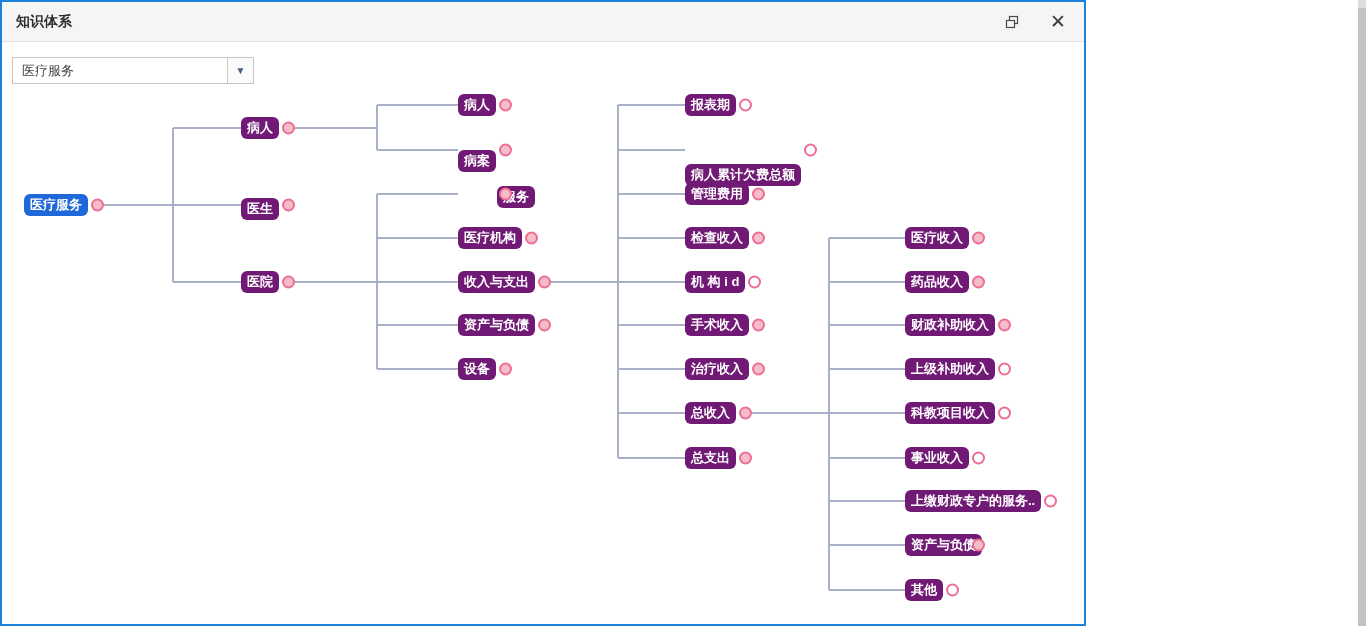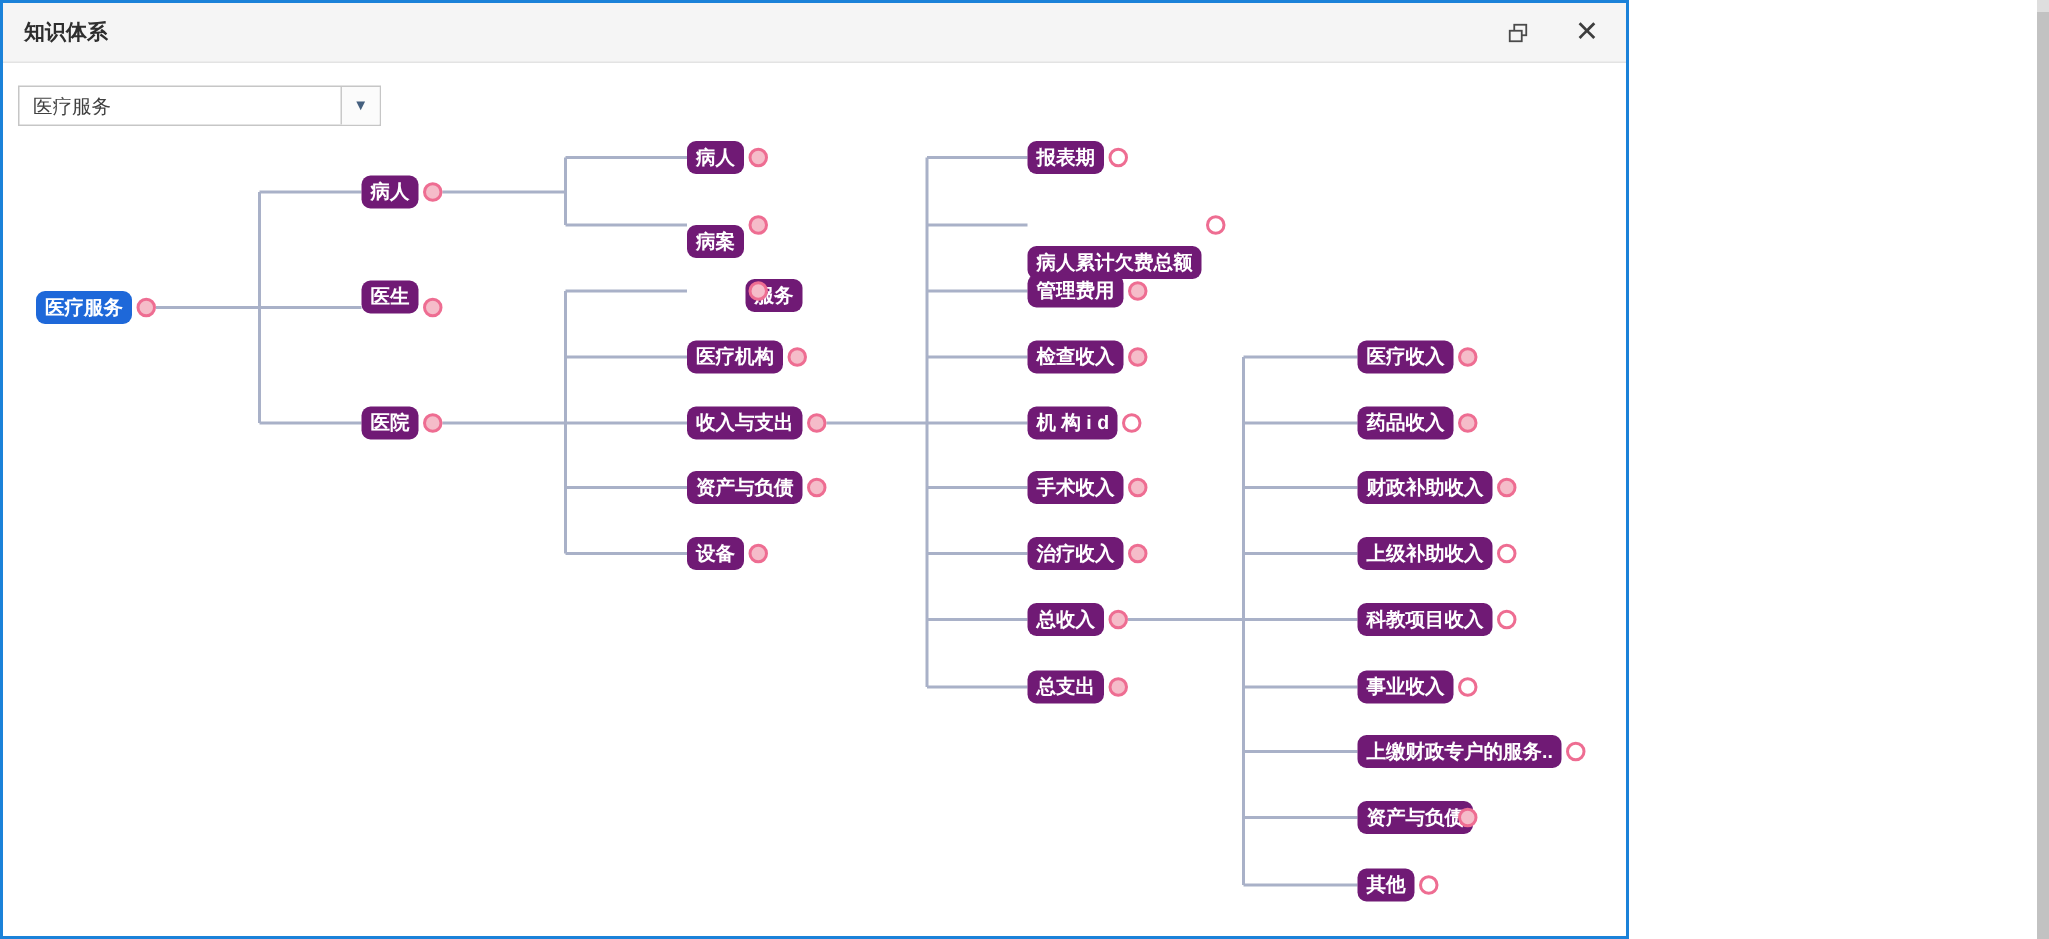--- a/index.html
+++ b/index.html
@@ -72,21 +72,21 @@
 
     <div class="canvas">
       <svg class="edges" id="edges" width="1366" height="626">
           <path d="M 104 205 H 173 M 173 128 V 282 M 173 128 H 241 M 173 205 H 241 M 173 282 H 241 M 295 128 H 377 M 377 105 V 150 M 377 105 H 458 M 377 150 H 458 M 295 282 H 377 M 377 194 V 369 M 377 194 H 458 M 377 238 H 458 M 377 282 H 458 M 377 325 H 458 M 377 369 H 458 M 551 282 H 618 M 618 105 V 458 M 618 105 H 685 M 618 150 H 685 M 618 194 H 685 M 618 238 H 685 M 618 282 H 685 M 618 325 H 685 M 618 369 H 685 M 618 413 H 685 M 618 458 H 685 M 752 413 H 829 M 829 238 V 590 M 829 238 H 905 M 829 282 H 905 M 829 325 H 905 M 829 369 H 905 M 829 413 H 905 M 829 458 H 905 M 829 501 H 905 M 829 545 H 905 M 829 590 H 905 " fill="none" stroke="#a9b1c8" stroke-width="2"></path>
         </svg>
       <div id="nodes">
           <div class="node root" style="left: 24px; top: 205px;">医疗服务</div>
           <div class="handle" style="left: 91px; top: 205px;"></div>
           <div class="node" style="left: 241px; top: 128px;">病人</div>
           <div class="handle" style="left: 282px; top: 128px;"></div>
-          <div class="node" style="left: 241px; top: 198px;">医生</div>
+          <div class="node" style="left: 241px; top: 209px;">医生</div>
           <div class="handle" style="left: 282px; top: 205px;"></div>
           <div class="node" style="left: 241px; top: 282px;">医院</div>
           <div class="handle" style="left: 282px; top: 282px;"></div>
           <div class="node" style="left: 458px; top: 105px;">病人</div>
           <div class="handle" style="left: 499px; top: 105px;"></div>
           <div class="node" style="left: 458px; top: 133px; margin-top: 28px;">病案</div>
           <div class="handle" style="left: 499px; top: 150px;"></div>
           <div class="node" style="left: 458px; top: 197px; margin-left: 39px;">服务</div>
           <div class="handle" style="left: 499px; top: 194px;"></div>
           <div class="node" style="left: 458px; top: 238px;">医疗机构</div>

